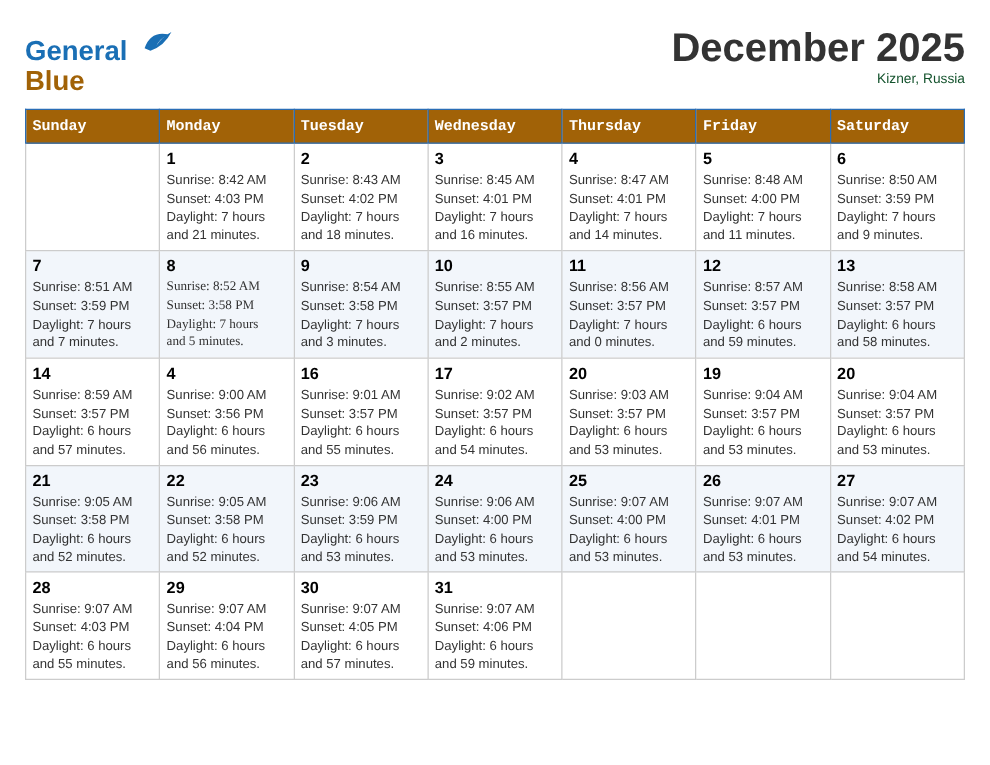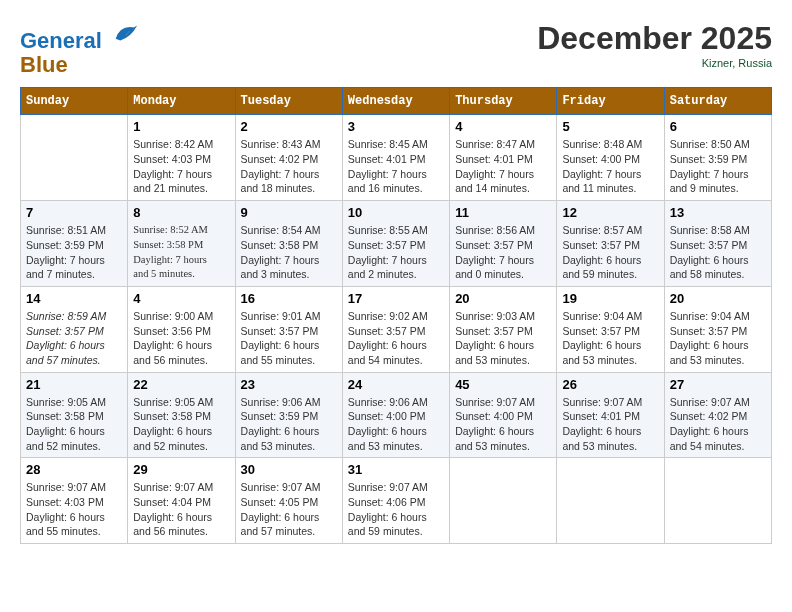--- a/index.html
+++ b/index.html
@@ -218,21 +218,21 @@
           <span class="day-number">13</span>
           <div class="cell-content" style="white-space: pre-line;">Sunrise: 8:58 AM
 Sunset: 3:57 PM
 Daylight: 6 hours
 and 58 minutes.</div>
         </td>
       </tr>
       <tr>
         <td>
           <span class="day-number">14</span>
-          <div class="cell-content" style="white-space: pre-line; font-style: italic;">Sunrise: 8:59 AM
+          <div class="cell-content" style="white-space: pre-line;">Sunrise: 8:59 AM
 Sunset: 3:57 PM
 Daylight: 6 hours
 and 57 minutes.</div>
         </td>
         <td>
           <span class="day-number">4</span>
           <div class="cell-content" style="white-space: pre-line;">Sunrise: 9:00 AM
 Sunset: 3:56 PM
 Daylight: 6 hours
 and 56 minutes.</div>
@@ -296,21 +296,21 @@
 and 53 minutes.</div>
         </td>
         <td>
           <span class="day-number">24</span>
           <div class="cell-content" style="white-space: pre-line;">Sunrise: 9:06 AM
 Sunset: 4:00 PM
 Daylight: 6 hours
 and 53 minutes.</div>
         </td>
         <td>
-          <span class="day-number">45</span>
+          <span class="day-number">25</span>
           <div class="cell-content" style="white-space: pre-line;">Sunrise: 9:07 AM
 Sunset: 4:00 PM
 Daylight: 6 hours
 and 53 minutes.</div>
         </td>
         <td>
           <span class="day-number">26</span>
           <div class="cell-content" style="white-space: pre-line;">Sunrise: 9:07 AM
 Sunset: 4:01 PM
 Daylight: 6 hours

